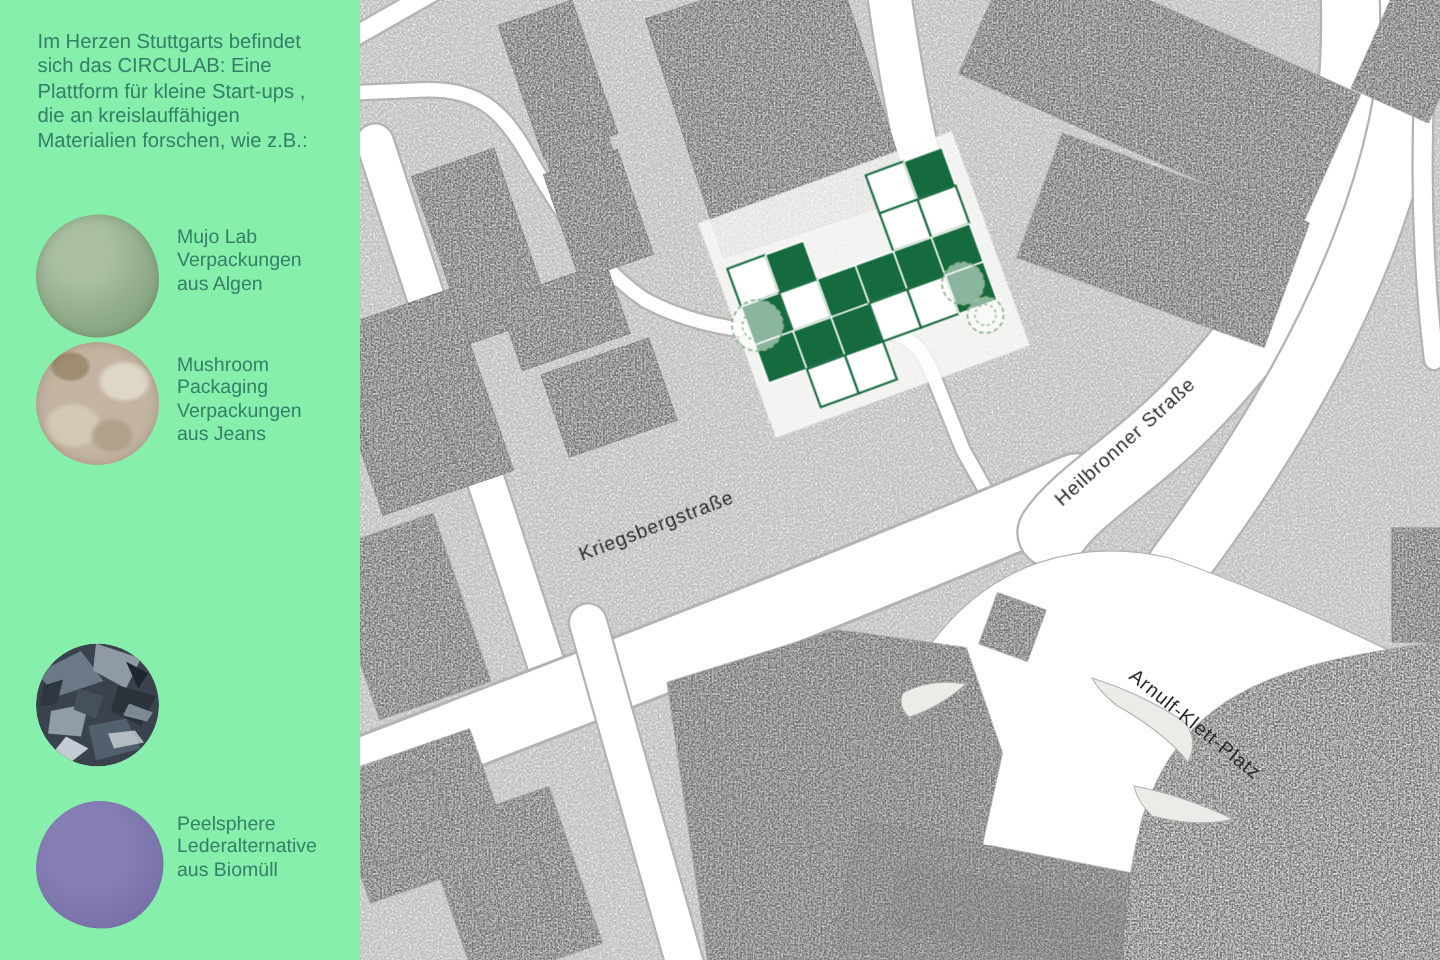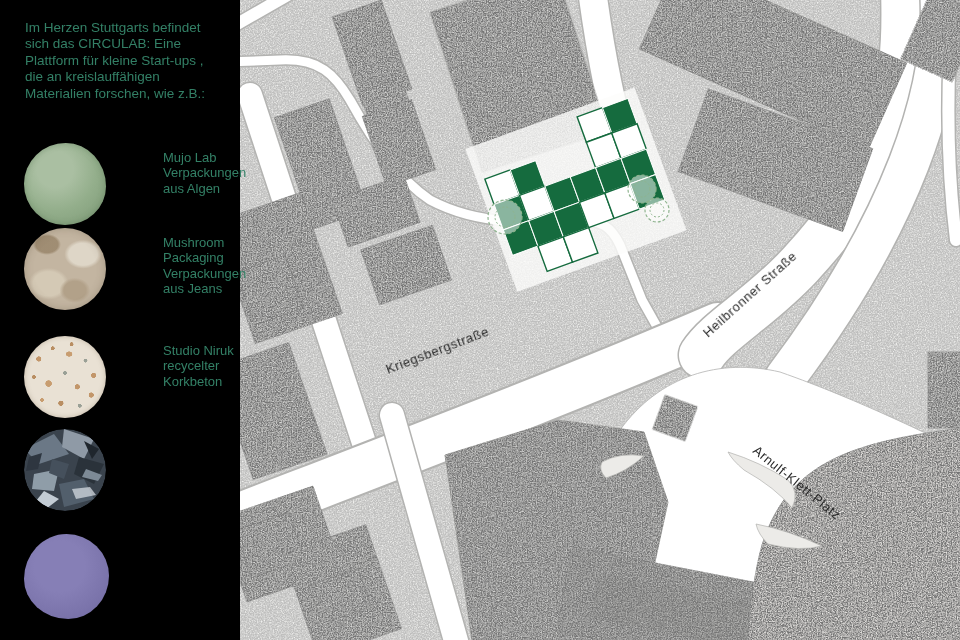--- a/index.html
+++ b/index.html
@@ -1,26 +1,26 @@
 <!DOCTYPE html>
 <html style="--text-green: #338066; --map-green: #156b3e; --tree-green: #8fb48f; --swatch-algae: #93ae8b; --swatch-mycelium: #c3b5a1; --swatch-cork: #e9e1d4; --swatch-denim: #3a434d; --swatch-peel: #7b74ab;"><head>
 <meta charset="utf-8">
 <style>
   html,body{margin:0;padding:0;background:#ffffff;}
   body{width:960px;height:640px;position:relative;overflow:hidden;
        font-family:"Liberation Sans",sans-serif;}
 
   
-  .legend{position:absolute;left:0;top:0;width:240px;height:640px;background:#000000;z-index:5;}
+  .legend{position:absolute;left:0;top:0;width:240px;height:640px;background:#86efac;z-index:5;}
   .intro{position:absolute;left:25px;top:20px;width:212px;margin:0;
          font-size:13.5px;line-height:1.22;color:var(--text-green);white-space:pre-line;}
   .mat-row{position:absolute;left:24px;width:205px;height:86px;}
   .swatch{position:absolute;left:0;top:0;width:82px;height:82px;border-radius:50%;}
   .mat-label{position:absolute;left:94px;top:7px;width:118px;
-             font-size:13px;line-height:1.18;color:var(--text-green);white-space:pre-line;margin-left:45px;}
+             font-size:13px;line-height:1.18;color:var(--text-green);white-space:pre-line;}
 
   .sw-algae{background:radial-gradient(circle at 38% 32%, #aabfa2 0 24%, var(--swatch-algae) 55%, #7e9a77 95%);
             border-radius:51% 49% 50% 50% / 50% 53% 47% 50%;
             box-shadow:inset 0 0 6px rgba(70,100,65,.35);}
   .sw-mycelium{background:
       radial-gradient(20px 15px at 28% 20%, rgba(148,128,100,.75) 0 55%, rgba(0,0,0,0) 70%),
       radial-gradient(26px 20px at 72% 32%, #ded6c7 0 55%, rgba(0,0,0,0) 72%),
       radial-gradient(22px 18px at 62% 76%, #b2a189 0 50%, rgba(0,0,0,0) 70%),
       radial-gradient(28px 22px at 30% 68%, #d4c9b5 0 55%, rgba(0,0,0,0) 72%),
       var(--swatch-mycelium);
@@ -84,26 +84,20 @@
   </div>
 
   <div class="mat-row" style="top:228px">
     <div class="swatch sw-mycelium"></div>
     <div class="mat-label">Mushroom
 Packaging
 Verpackungen
 aus Jeans</div>
   </div>
 
-  <div class="mat-row" style="top:336px">
-    <div class="swatch sw-cork"></div>
-    <div class="mat-label">Studio Niruk
-recycelter
-Korkbeton</div>
-  </div>
 
   <div class="mat-row" style="top:429px">
     <div class="swatch sw-denim">
       <svg width="82" height="82" viewBox="0 0 82 82">
         <clipPath id="dclip">
             <circle cx="41" cy="41" r="41"></circle>
           </clipPath>
         <g clip-path="url(#dclip)">
           <rect width="82" height="82" fill="#3a434d"></rect>
           <polygon points="0,20 30,5 45,25 15,35" fill="#6b7886"></polygon>
@@ -117,20 +111,23 @@
           <polygon points="48,60 66,58 72,66 52,70" fill="#dde3e8" opacity=".7"></polygon>
           <polygon points="5,28 18,24 14,40 2,42" fill="#2e3640"></polygon>
           <polygon points="62,40 78,46 74,52 58,48" fill="#7d8a96"></polygon>
         </g>
       </svg>
     </div>
   </div>
 
   <div class="mat-row" style="top:534px">
     <div class="swatch sw-peel" style="width:85px;height:85px"></div>
+    <div class="mat-label">Peelsphere
+Lederalternative
+aus Biomüll</div>
   </div>
 </div>
 
 <div class="map-wrap">
 <svg width="720" height="640" viewBox="0 0 720 640">
   <defs>
     <filter id="speckle" x="-5%" y="-5%" width="110%" height="110%">
       <feTurbulence type="fractalNoise" baseFrequency="0.75" numOctaves="3" seed="7"></feTurbulence>
       <feColorMatrix type="matrix" values="0 0 0 0 0.28  0 0 0 0 0.28  0 0 0 0 0.28  1.2 1.2 1.2 0 -1.05"></feColorMatrix>
     </filter>

